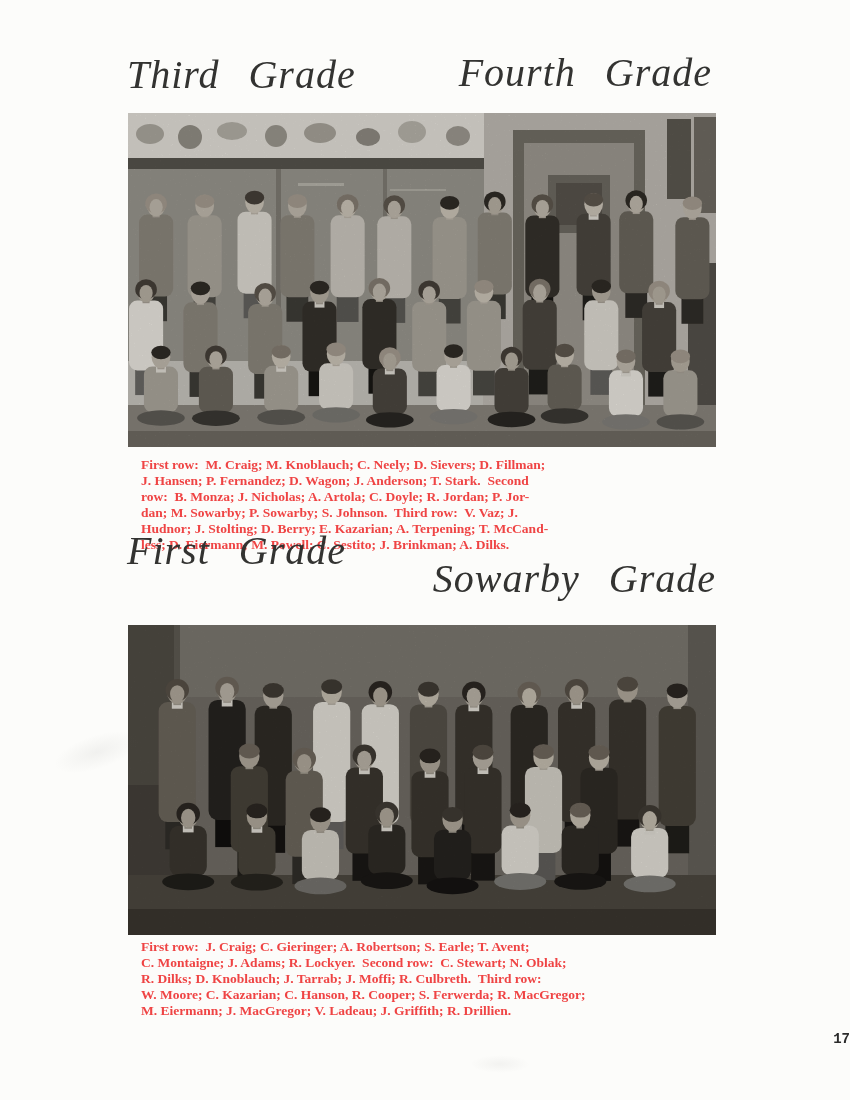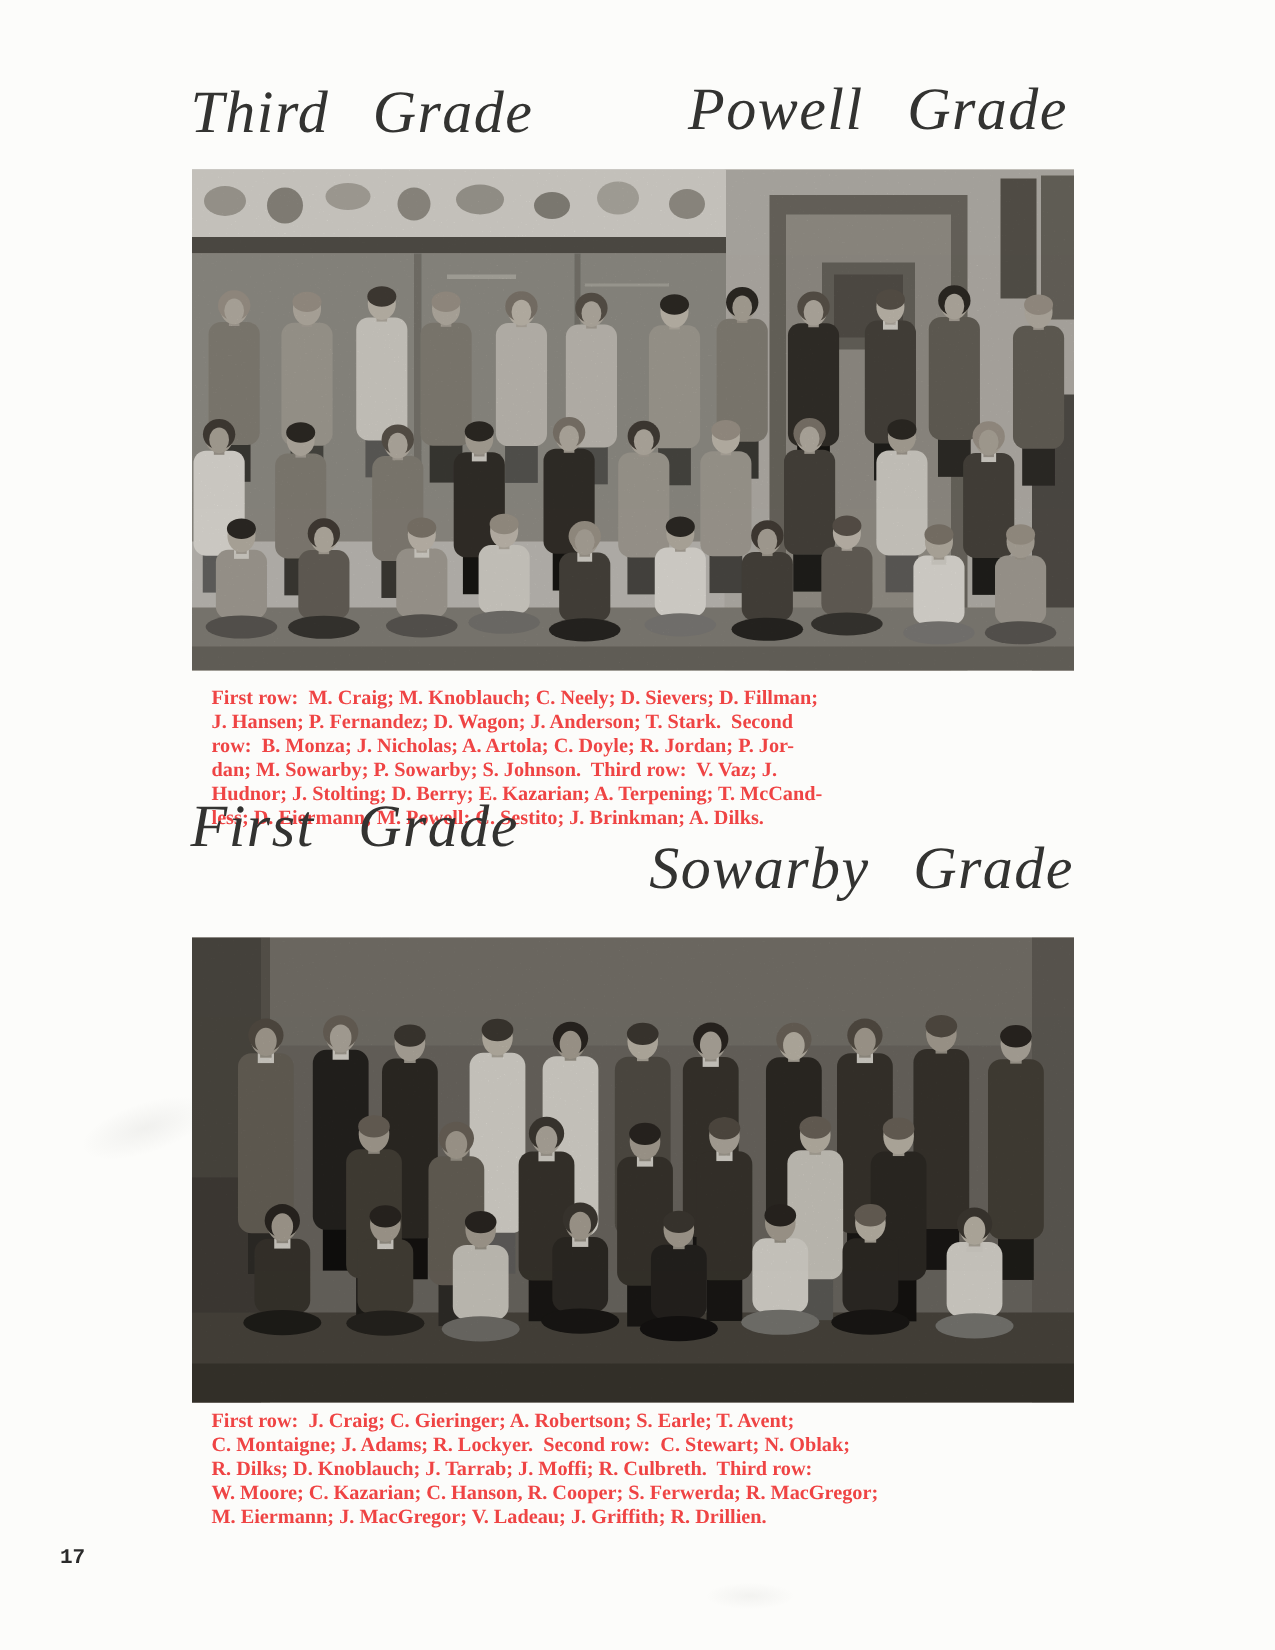--- a/index.html
+++ b/index.html
@@ -22,23 +22,23 @@
   .photo-2{left:128px;top:625px;width:588px;height:310px;}
   .caption{
     position:absolute;margin:0;width:600px;
     font-family:Liberation Serif, serif;font-weight:700;
     font-size:13.5px;line-height:15.9px;color:#ef4444;
     white-space:pre;letter-spacing:0;
   }
   .caption-1{left:141px;top:457px;}
   .caption-2{left:141px;top:939px;}
   .page-number{
-    position:absolute;left:0;right:0;top:1031px;text-align:left;
+    position:absolute;left:0;right:0;top:1031px;text-align:right;
     font-family:"Liberation Mono",monospace;font-weight:700;
-    font-size:14px;color:#2a2a2a;margin-left:40px;
+    font-size:14px;color:#2a2a2a;
   }
   .smudge{position:absolute;pointer-events:none;border-radius:50%;}
   .smudge-1{left:52px;top:735px;width:90px;height:34px;
     background:radial-gradient(ellipse at center, rgba(90,90,85,0.07), rgba(90,90,85,0) 70%);
     transform:rotate(-18deg);}
   .smudge-2{left:470px;top:1055px;width:60px;height:18px;
     background:radial-gradient(ellipse at center, rgba(90,90,85,0.06), rgba(90,90,85,0) 70%);}
 </style>
 </head>
 <body>
@@ -49,21 +49,21 @@
       <feTurbulence type="fractalNoise" baseFrequency="0.8" numOctaves="2" seed="3" result="n"></feTurbulence>
       <feColorMatrix in="n" type="matrix" values="0 0 0 0 0  0 0 0 0 0  0 0 0 0 0  0.9 0.9 0.9 0 0"></feColorMatrix>
     </filter>
   </defs>
 </svg>
 
 <div class="page">
 
   <section>
     <h1 class="grade-title t-third">Third Grade</h1>
-    <h1 class="grade-title t-fourth">Powell Grade</h1>
+    <h1 class="grade-title t-fourth">Fourth Grade</h1>
 
     <svg class="class-photo photo-1" role="img" aria-label="Black-and-white classroom photograph of the Third and Fourth Grade classes, three rows of children posed in front of a chalkboard and door with student artwork above" viewBox="0 0 588 334" preserveAspectRatio="none">
         <rect x="0" y="0" width="588" height="334" fill="#c6c3bd"></rect>
         <rect x="355" y="0" width="233" height="334" fill="#bcb8b1"></rect>
         <rect x="0" y="0" width="356" height="45" fill="#e0ddd6"></rect>
         <ellipse cx="22" cy="21" rx="14" ry="10" fill="#a9a59c"></ellipse>
         <ellipse cx="62" cy="24" rx="12" ry="12" fill="#918d84"></ellipse>
         <ellipse cx="104" cy="18" rx="15" ry="9" fill="#b1ada4"></ellipse>
         <ellipse cx="148" cy="23" rx="11" ry="11" fill="#99958c"></ellipse>
         <ellipse cx="192" cy="20" rx="16" ry="10" fill="#a5a198"></ellipse>

